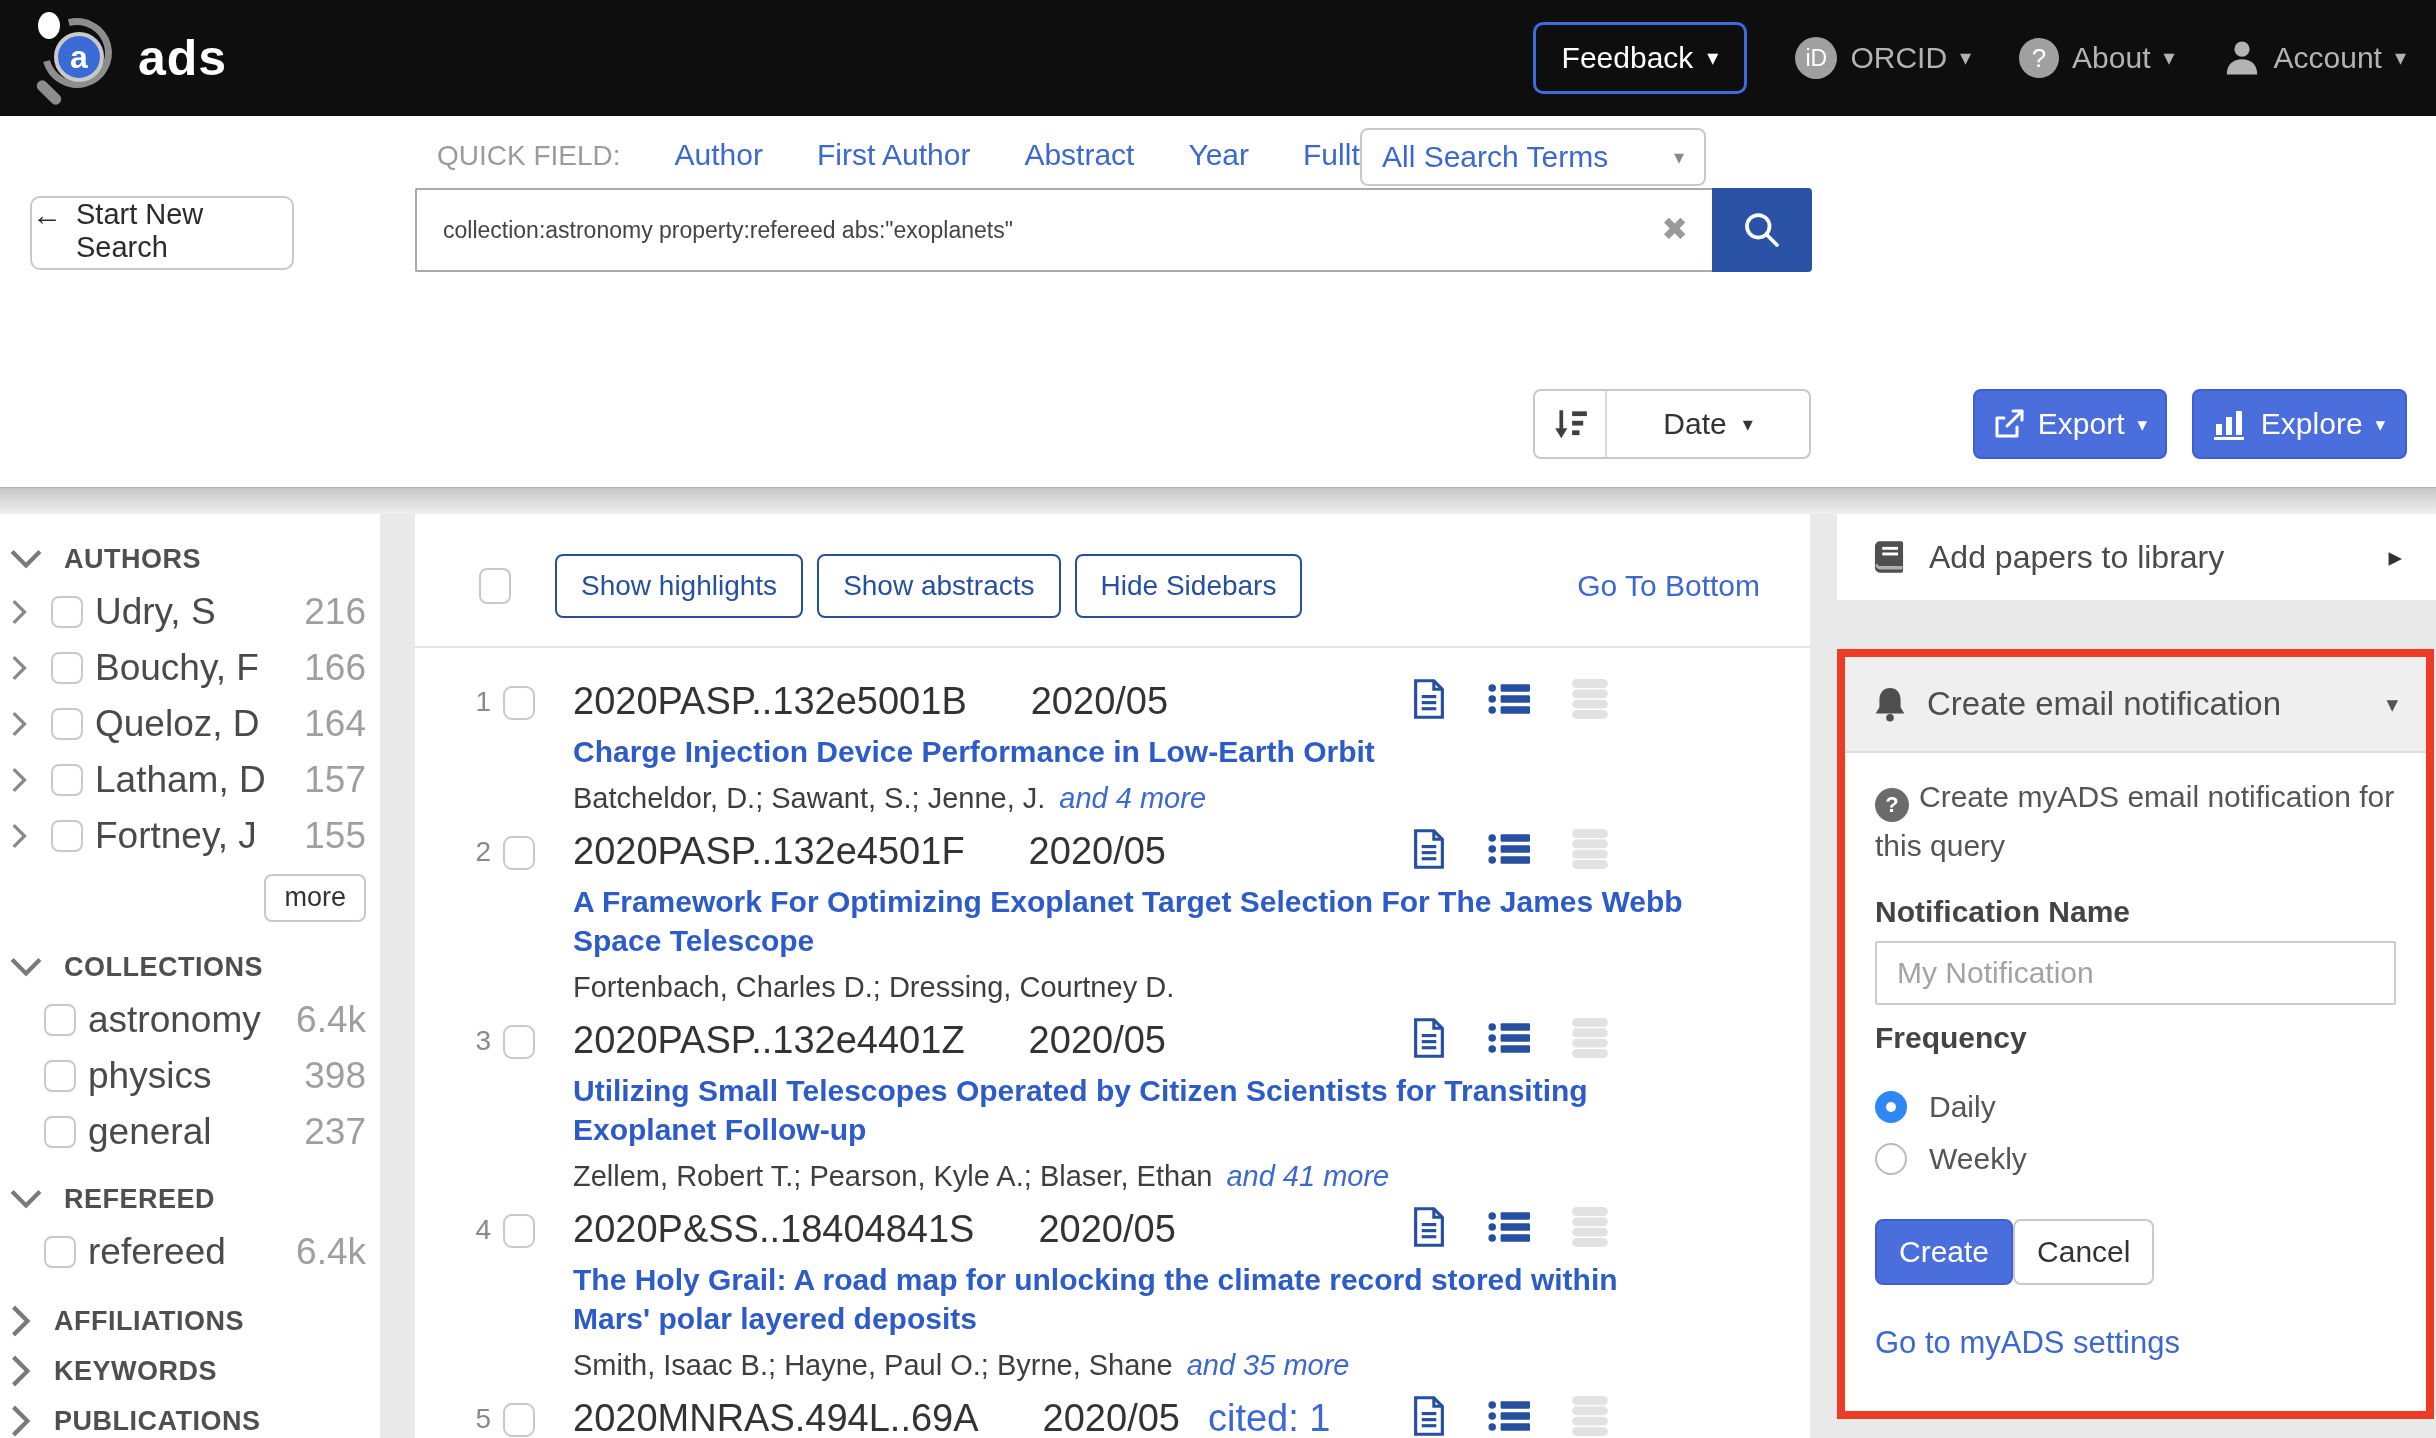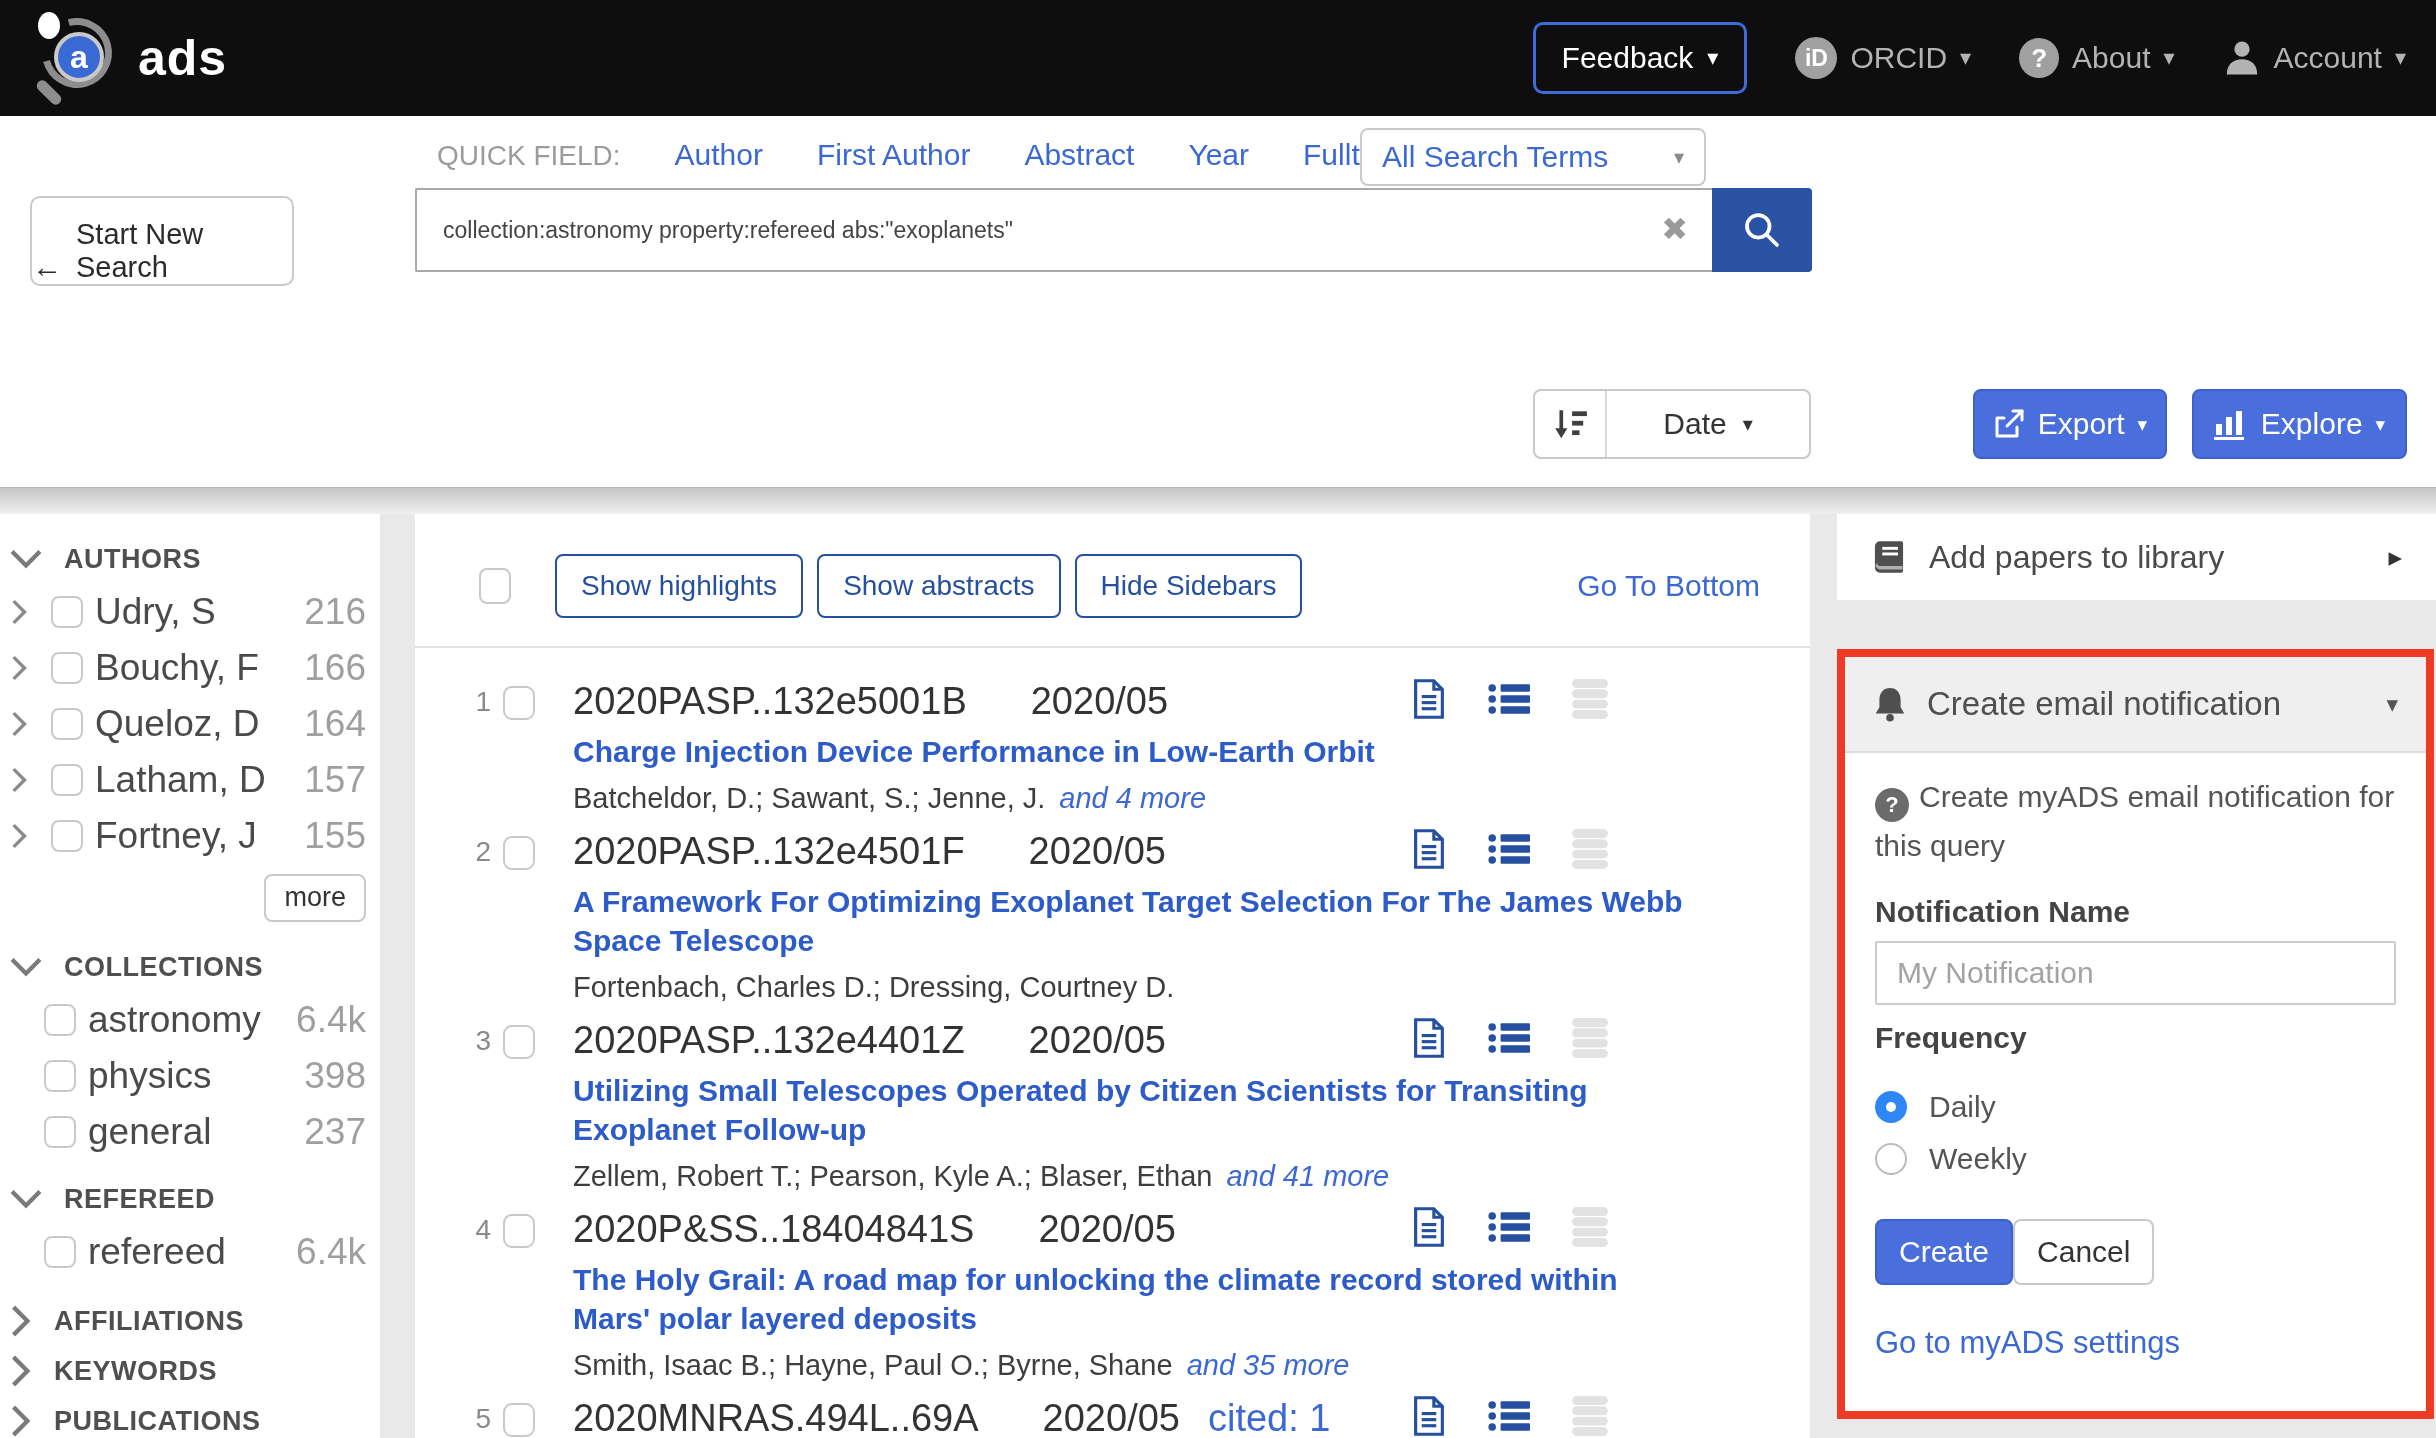--- a/index.html
+++ b/index.html
@@ -19,38 +19,38 @@
     border:4px solid #c9c9c9;border-radius:50%;color:#fff;font-weight:bold;font-size:32px;
     display:flex;align-items:center;justify-content:center}
   .logo-handle{position:absolute;left:4px;bottom:8px;width:30px;height:11px;background:#8d8d8d;
     border-radius:6px;transform:rotate(45deg)}
   .brand-text{color:#fff;font-size:50px;font-weight:bold;letter-spacing:1px}
   .nav-right{margin-left:auto;display:flex;align-items:center;gap:48px}
   .feedback-btn{border:3px solid #3e6bd9;border-radius:10px;color:#fff;font-size:30px;
     padding:16px 26px;display:flex;align-items:center;gap:14px;background:transparent;cursor:pointer}
   .nav-item{display:flex;align-items:center;gap:13px;color:#b3b3b3;font-size:30px;cursor:pointer}
   .circle-icon{width:42px;height:42px;border-radius:50%;background:#a0a0a0;color:#fff;
-    display:flex;align-items:center;justify-content:center;font-weight:bold;font-size:23px;flex:0 0 42px}
+    display:flex;align-items:center;justify-content:center;font-weight:normal;font-size:23px;flex:0 0 42px}
   .circle-icon.sm{width:40px;height:40px;flex:0 0 40px;font-size:26px}
   .cdown::after{content:"▾"}
   .cright::after{content:"▸"}
   .caret{font-size:22px;line-height:1}
   .caret.white{color:#fff}.caret.gray{color:#b3b3b3}
 
   
   .qf-row{position:absolute;left:437px;top:138px;display:flex;align-items:baseline;gap:54px}
   .qf-label{color:#9b9b9b;font-size:28px}
   .qf-link{color:#3c68d2;font-size:30px;cursor:pointer}
   .ast-box{position:absolute;left:1360px;top:128px;width:346px;height:58px;border:2px solid #c9c9c9;
     border-radius:8px;display:flex;align-items:center;padding:0 20px;background:#fff;cursor:pointer}
   .ast-text{color:#3c68d2;font-size:30px}
   .ast-caret{margin-left:auto;color:#8a8a8a;font-size:20px}
 
-  .start-btn{position:absolute;left:30px;top:196px;width:264px;height:90px;border:2px solid #c9c9c9;
-    border-radius:10px;display:flex;align-items:flex-end;justify-content:center;gap:14px;font-size:29px;
+  .start-btn{position:absolute;left:30px;top:196px;width:264px;height:74px;border:2px solid #c9c9c9;
+    border-radius:10px;display:flex;align-items:flex-start;justify-content:center;gap:14px;font-size:29px;
     color:#2b2b2b;background:#fff;cursor:pointer}
   .larr::after{content:"←";font-weight:bold;font-size:30px;color:#2b2b2b}
 
   .search-wrap{position:absolute;left:415px;top:188px;width:1397px;height:84px;display:flex}
   .search-input{flex:1;border:2px solid #a9a9a9;border-right:none;font-size:23px;color:#444;
     padding:0 80px 0 26px;outline:none;border-radius:2px 0 0 2px;
     font-family:Liberation Sans, sans-serif}
   .clear-x{position:absolute;right:124px;top:22px;color:#9a9a9a;font-size:32px;font-weight:bold;cursor:pointer}
   .clear-x::after{content:"✖"}
   .search-btn{width:100px;background:#2a52a5;border:none;border-radius:0 4px 4px 0;display:flex;

